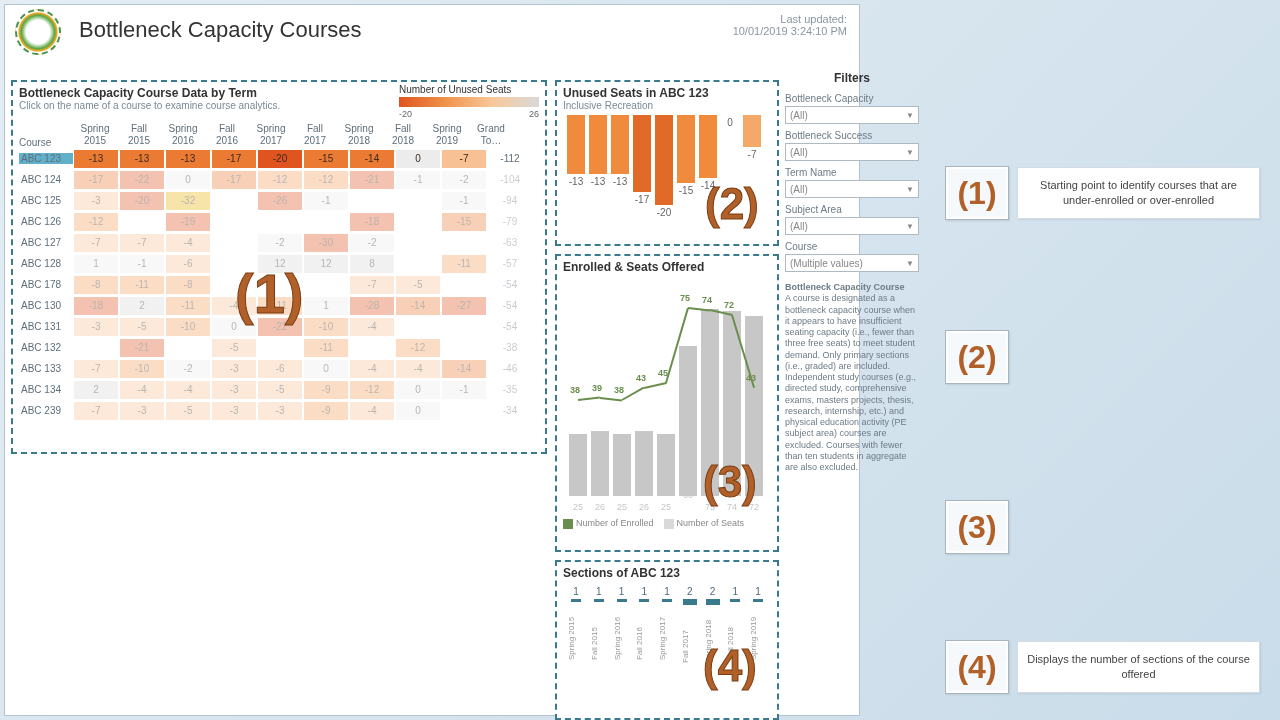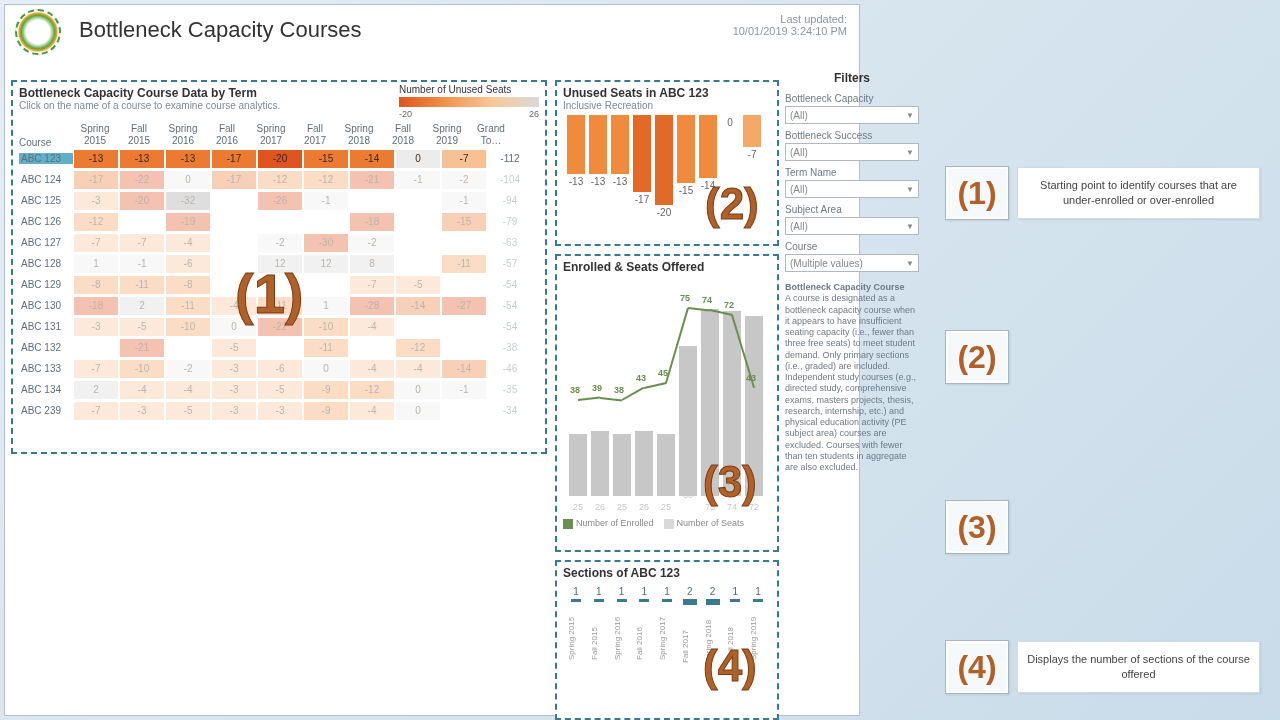--- a/index.html
+++ b/index.html
@@ -183,21 +183,21 @@
             <div class="hm-cell" style="background:#f4a05e;opacity:0.35;color:#3b2a1c">-12</div>
             <div class="hm-cell" style="background:#e0541f;opacity:0.35;color:#3b2a1c">-21</div>
             <div class="hm-cell" style="background:#ececec;opacity:0.35;color:#3b2a1c">-1</div>
             <div class="hm-cell" style="background:#ececec;opacity:0.35;color:#3b2a1c">-2</div>
             <div class="hm-cell" style="background:transparent;opacity:0.35;color:#5f6e7b">-104</div>
           </div>
           <div class="hm-row">
             <div class="hm-rowhdr">ABC 125</div>
             <div class="hm-cell" style="background:#f7c195;opacity:0.35;color:#3b2a1c">-3</div>
             <div class="hm-cell" style="background:#e0541f;opacity:0.35;color:#3b2a1c">-20</div>
-            <div class="hm-cell" style="background:#a3a3a3;opacity:0.35;color:#3b2a1c">-32</div>
+            <div class="hm-cell" style="background:#eab308;opacity:0.35;color:#3b2a1c">-32</div>
             <div class="hm-cell" style="background:#fff;opacity:0.35;color:transparent"></div>
             <div class="hm-cell" style="background:#e0541f;opacity:0.35;color:#3b2a1c">-26</div>
             <div class="hm-cell" style="background:#ececec;opacity:0.35;color:#3b2a1c">-1</div>
             <div class="hm-cell" style="background:#fff;opacity:0.35;color:transparent"></div>
             <div class="hm-cell" style="background:#fff;opacity:0.35;color:transparent"></div>
             <div class="hm-cell" style="background:#ececec;opacity:0.35;color:#3b2a1c">-1</div>
             <div class="hm-cell" style="background:transparent;opacity:0.35;color:#5f6e7b">-94</div>
           </div>
           <div class="hm-row">
             <div class="hm-rowhdr">ABC 126</div>
@@ -232,21 +232,21 @@
             <div class="hm-cell" style="background:#f7c195;opacity:0.35;color:#3b2a1c">-6</div>
             <div class="hm-cell" style="background:#fff;opacity:0.35;color:transparent"></div>
             <div class="hm-cell" style="background:#d9d9d9;opacity:0.35;color:#3b2a1c">12</div>
             <div class="hm-cell" style="background:#d9d9d9;opacity:0.35;color:#3b2a1c">12</div>
             <div class="hm-cell" style="background:#d9d9d9;opacity:0.35;color:#3b2a1c">8</div>
             <div class="hm-cell" style="background:#fff;opacity:0.35;color:transparent"></div>
             <div class="hm-cell" style="background:#f4a05e;opacity:0.35;color:#3b2a1c">-11</div>
             <div class="hm-cell" style="background:transparent;opacity:0.35;color:#5f6e7b">-57</div>
           </div>
           <div class="hm-row">
-            <div class="hm-rowhdr">ABC 129</div>
+            <div class="hm-rowhdr">ABC 178</div>
             <div class="hm-cell" style="background:#f4a05e;opacity:0.35;color:#3b2a1c">-8</div>
             <div class="hm-cell" style="background:#f4a05e;opacity:0.35;color:#3b2a1c">-11</div>
             <div class="hm-cell" style="background:#f4a05e;opacity:0.35;color:#3b2a1c">-8</div>
             <div class="hm-cell" style="background:#fff;opacity:0.35;color:transparent"></div>
             <div class="hm-cell" style="background:#fff;opacity:0.35;color:transparent"></div>
             <div class="hm-cell" style="background:#fff;opacity:0.35;color:transparent"></div>
             <div class="hm-cell" style="background:#f7c195;opacity:0.35;color:#3b2a1c">-7</div>
             <div class="hm-cell" style="background:#f7c195;opacity:0.35;color:#3b2a1c">-5</div>
             <div class="hm-cell" style="background:#fff;opacity:0.35;color:transparent"></div>
             <div class="hm-cell" style="background:transparent;opacity:0.35;color:#5f6e7b">-54</div>

